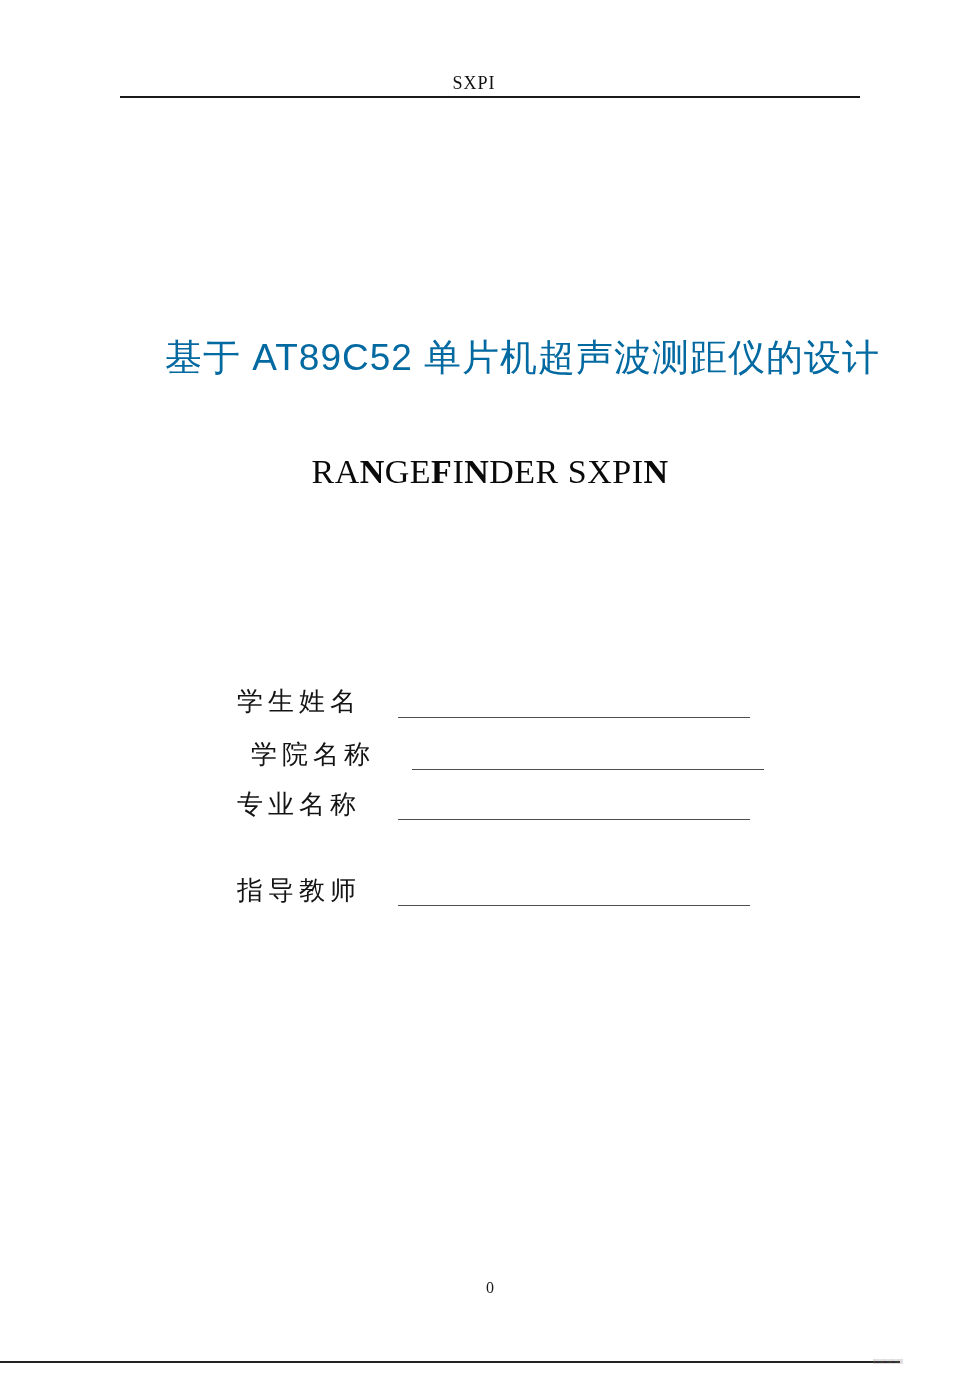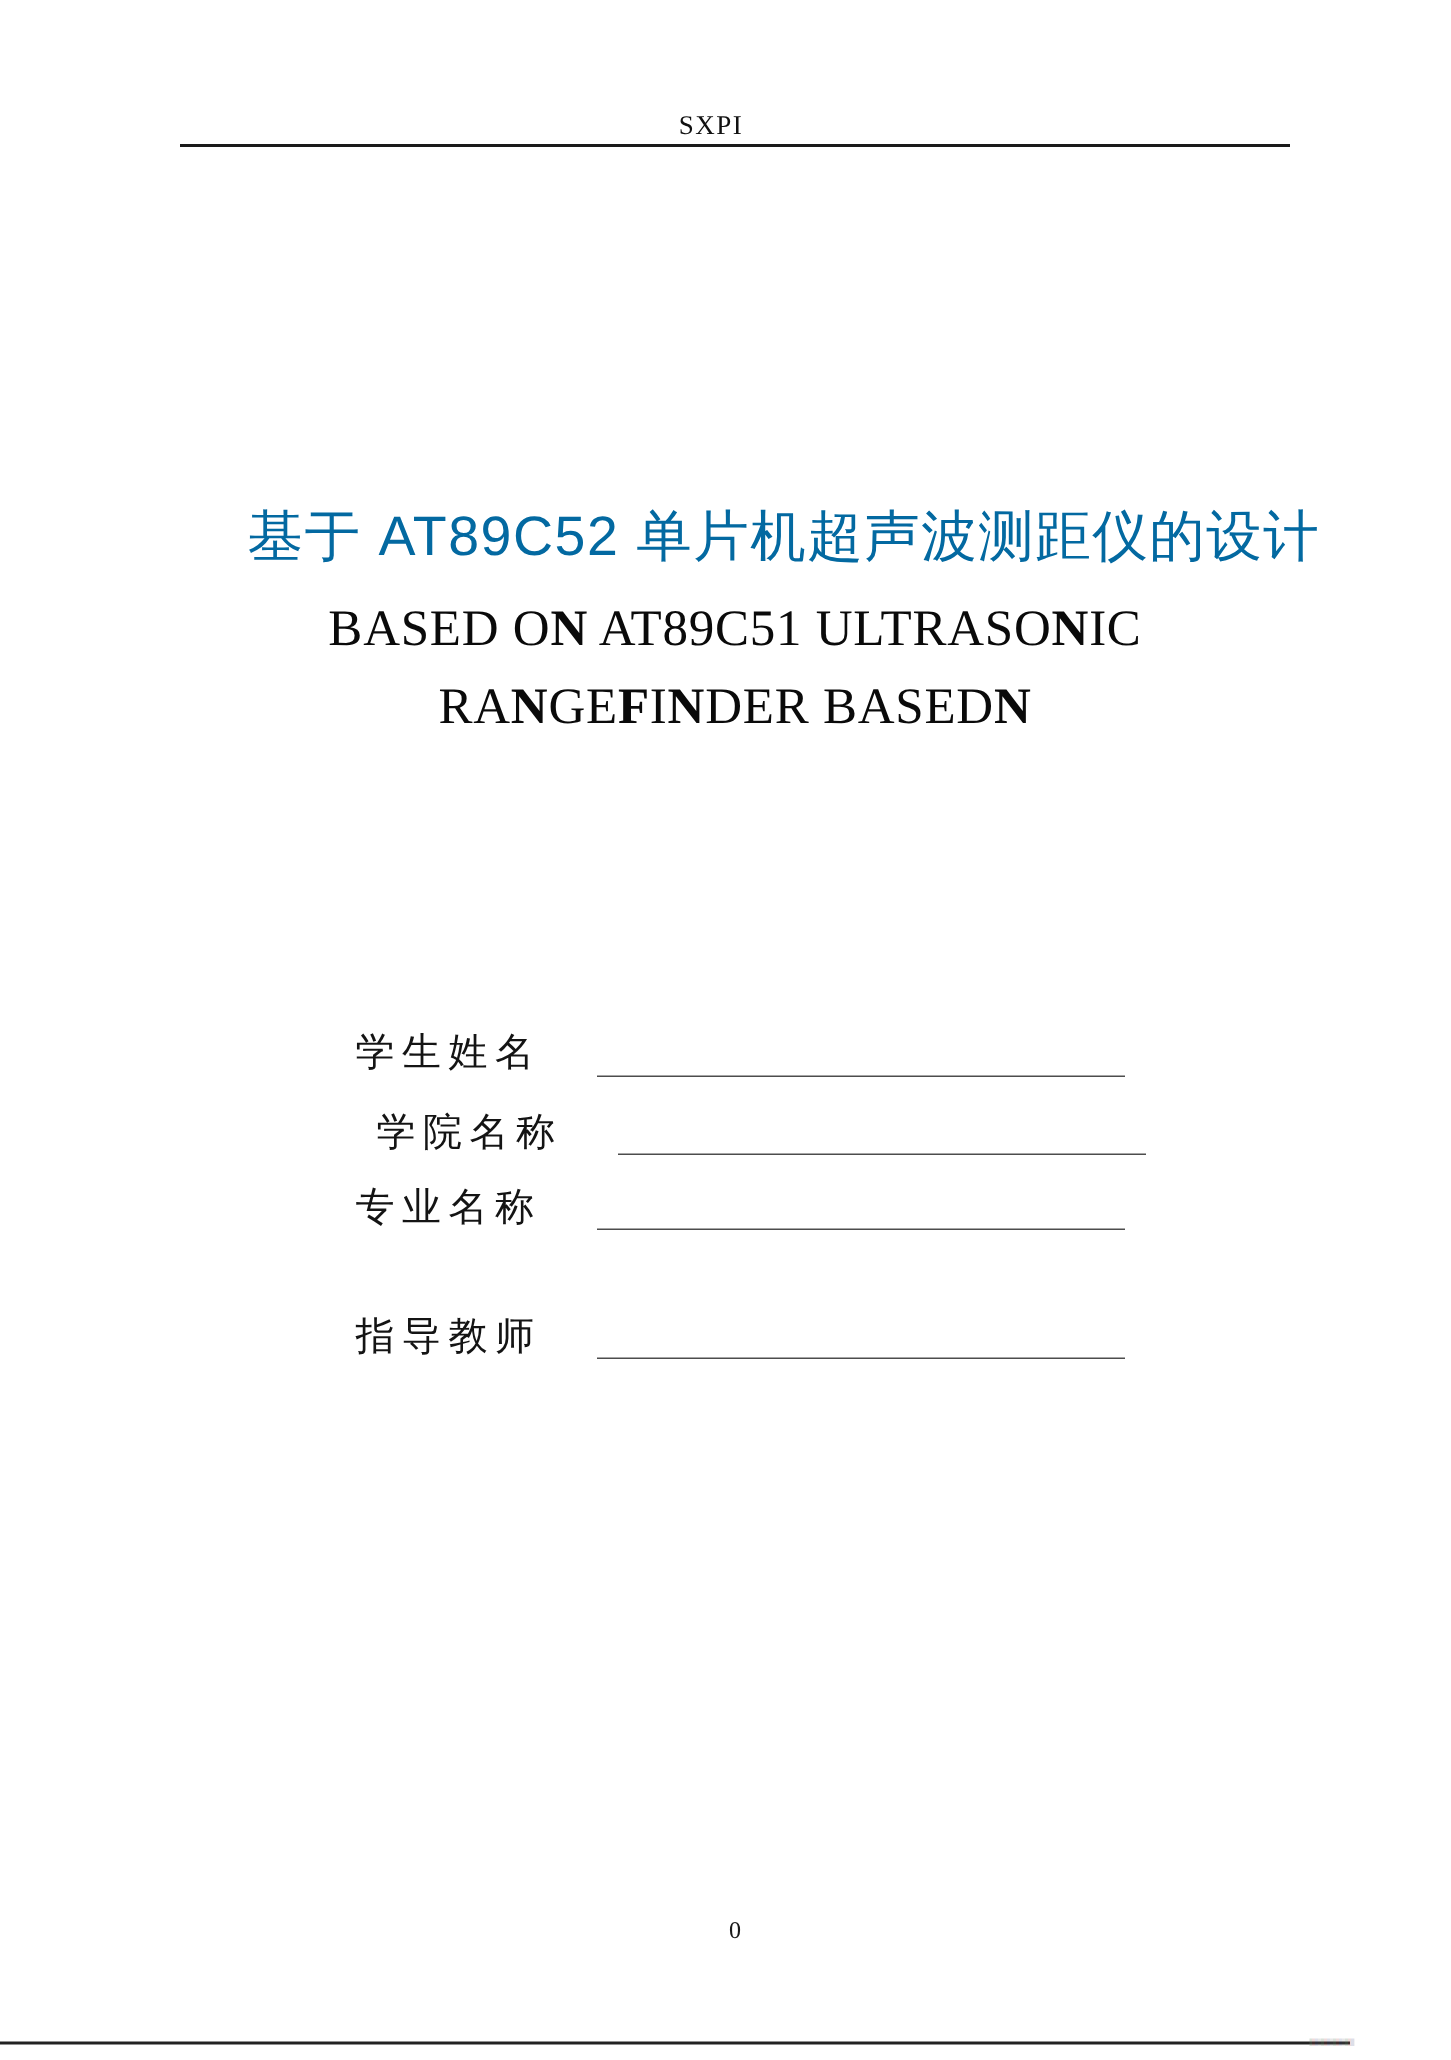--- a/index.html
+++ b/index.html
@@ -139,23 +139,22 @@
 </head>
 <body>
 
 <div class="page">
 
   <div class="header-text">SXPI</div>
   <div class="header-rule"></div>
 
   <div class="title-cn">基于 AT89C52 单片机超声波测距仪的设计</div>
 
-  <div class="title-en title-en-line1"><span>BASED O</span><span class="bold-seg">N</span><span> AT89C51 ULTRASO</span><span class="bold-seg">N</span><span>IC</span></div>
 
-  <div class="title-en title-en-line2"><span>RA</span><span class="bold-seg">N</span><span>GE</span><span class="bold-seg">F</span><span>I</span><span class="bold-seg">N</span><span>DER BASED</span><span class="bold-seg">N</span></div>
+  <div class="title-en title-en-line2"><span>RA</span><span class="bold-seg">N</span><span>GE</span><span class="bold-seg">F</span><span>I</span><span class="bold-seg">N</span><span>DER SXPI</span><span class="bold-seg">N</span></div>
 
   <div class="form-row row-1">
     <span class="form-label">学生姓名</span>
     <span class="form-underline"></span>
   </div>
 
   <div class="form-row row-2">
     <span class="form-label">学院名称</span>
     <span class="form-underline"></span>
   </div>

